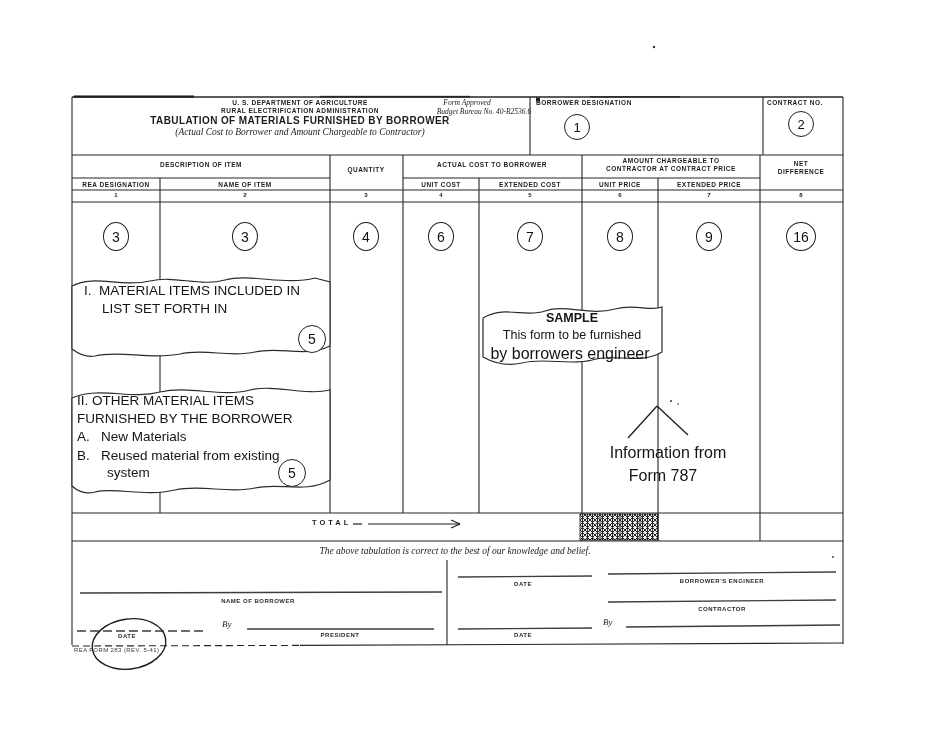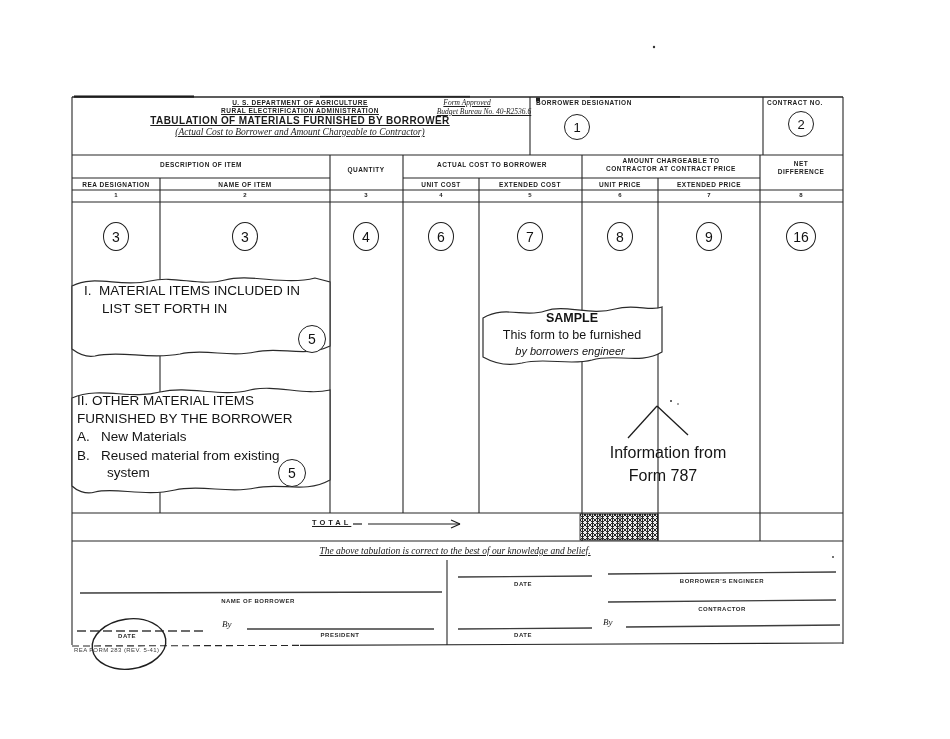--- a/index.html
+++ b/index.html
@@ -1,19 +1,19 @@
 <!DOCTYPE html>
 <html><head>
 <meta charset="utf-8">
 <style>
   html,body{margin:0;padding:0;background:#ffffff;}
   #page{position:relative;width:950px;height:739px;background:#ffffff;overflow:hidden;
         font-family:"Liberation Sans",sans-serif;color:#1c1c1c;}
   svg{position:absolute;left:0;top:0;}
-  .abs{position:absolute;white-space:nowrap;text-decoration:underline;}
+  .abs{position:absolute;white-space:nowrap;}
   .cx{transform:translateX(-50%);}
   .lbl{position:absolute;font:700 6.5px "Liberation Sans",sans-serif;letter-spacing:.5px;
        color:#1d1d1d;white-space:nowrap;}
   .numlbl{position:absolute;font:700 6px "Liberation Sans",sans-serif;color:#1d1d1d;}
   .title{font:700 10px "Liberation Sans",sans-serif;letter-spacing:.4px;}
   .serifi{font-family:"Liberation Serif",serif;font-style:italic;font-weight:400;}
   .callout{position:absolute;border:1.4px solid #1f1f1f;border-radius:50%;
            display:flex;align-items:center;justify-content:center;
            font:400 14px "Liberation Sans",sans-serif;color:#111;box-sizing:border-box;}
   .callout.small{font-size:13px;}
@@ -164,21 +164,21 @@
 
   <div class="annot" style="left:77px;top:393px;">II. OTHER MATERIAL ITEMS</div>
   <div class="annot" style="left:77px;top:411px;">FURNISHED BY THE BORROWER</div>
   <div class="annot" style="left:77px;top:429px;">A.   New Materials</div>
   <div class="annot" style="left:77px;top:448px;">B.   Reused material from existing</div>
   <div class="annot" style="left:107px;top:465px;">system</div>
   <div class="callout onwave" style="left:278px;top:459px;width:28px;height:28px;">5</div>
 
   <div class="annot b cx" style="left:572px;top:311px;font-size:12.5px;">SAMPLE</div>
   <div class="annot cx" style="left:572px;top:328px;font-size:12.5px;">This form to be furnished</div>
-  <div class="annot cx" style="left:570px;top:345px;font-size:11px;font-style:italic;">by borrowers engineer</div>
+  <div class="annot cx" style="left:570px;top:345px;font-size:16px;">by borrowers engineer</div>
 
   <div class="annot cx" style="left:668px;top:444px;font-size:16px;">Information from</div>
   <div class="annot cx" style="left:663px;top:467px;font-size:16px;">Form 787</div>
 
   <div class="abs" style="left:312px;top:518px;font:700 7.5px 'Liberation Sans',sans-serif;letter-spacing:3px;color:#1d1d1d;">TOTAL</div>
 
   <div class="abs serifi cx" style="left:455px;top:546px;font-size:9.5px;color:#191919;">The above tabulation is correct to the best of our knowledge and belief.</div>
 
   <div class="sig cx" style="left:258px;top:598px;">NAME OF BORROWER</div>
   <div class="byi" style="left:222px;top:619px;">By</div>

